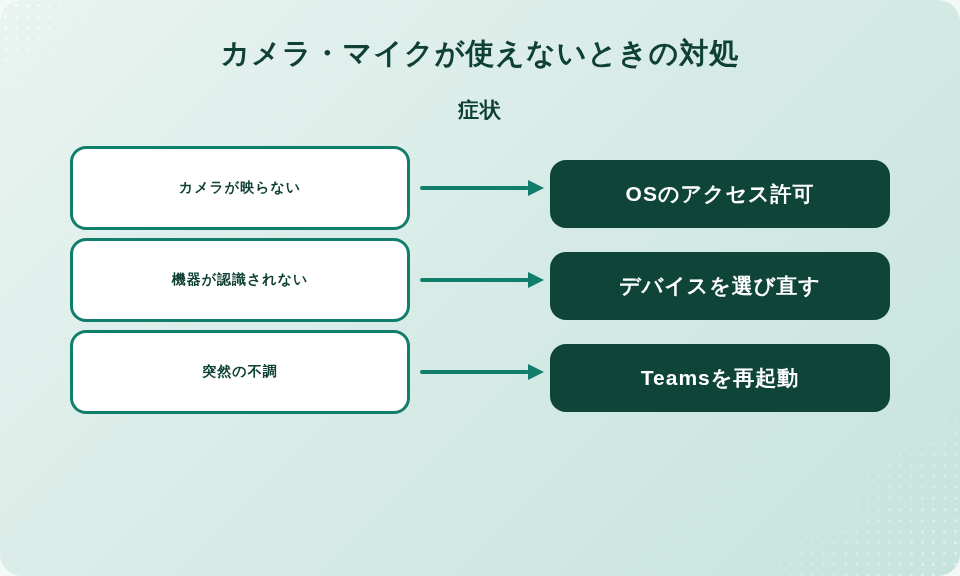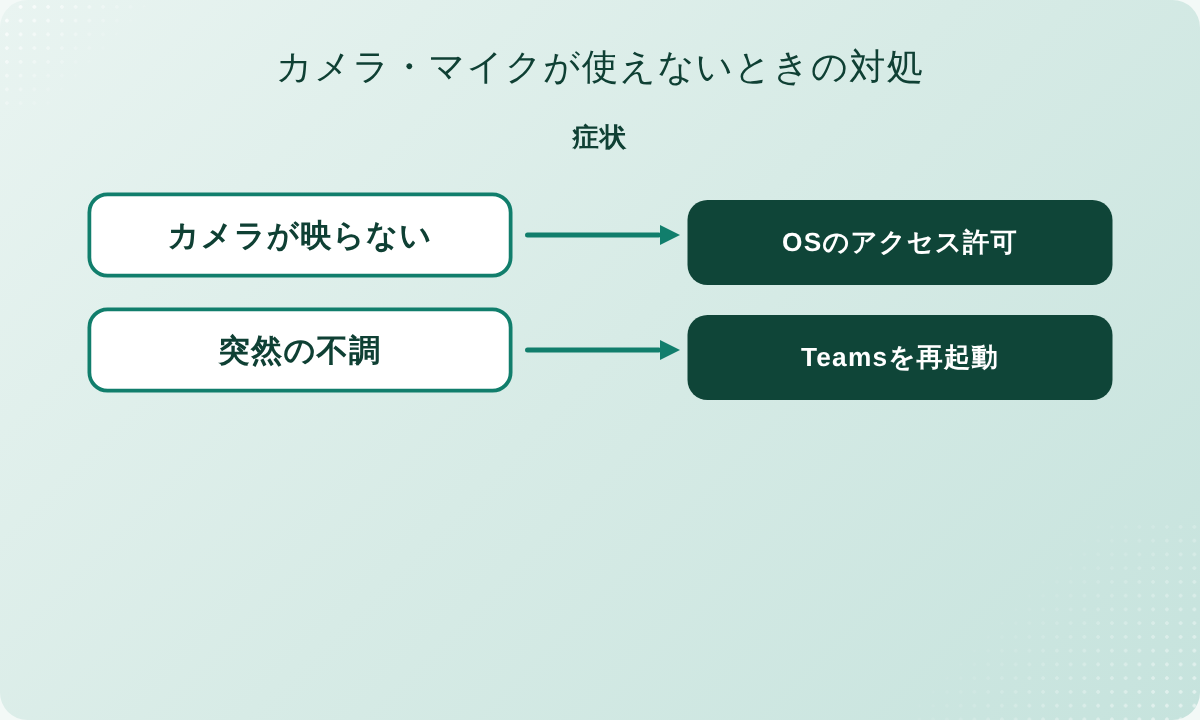--- a/index.html
+++ b/index.html
@@ -44,21 +44,21 @@
     background-image:radial-gradient(rgba(255,255,255,.55) 1.2px,transparent 1.7px);
     -webkit-mask-image:linear-gradient(315deg,#000 0%,transparent 65%);
     mask-image:linear-gradient(315deg,#000 0%,transparent 65%);
   }
   .title{
     position:absolute;
     top:34px;left:0;right:0;
     margin:0;
     text-align:center;
     font-size:29px;
-    font-weight:normal;
+    font-weight:bold;
     letter-spacing:1px;
     color:var(--text-green);
   }
   .col-headers{
     position:absolute;
     top:96px;left:70px;width:820px;
     display:flex;
     align-items:center;
     flex-direction:column;
   }
@@ -78,26 +78,26 @@
     flex-direction:column;
     gap:24px;
   }
   .row{
     display:flex;
     align-items:center;
     height:68px;
   }
   .symptom-box{
     box-sizing:border-box;
-    width:340px;height:68px;
+    width:340px;height:84px;
     background:var(--box-white);
     border:3px solid var(--teal-accent);
     border-radius:16px;
     display:flex;align-items:center;justify-content:center;
-    font-size:25px;font-weight:bold;
+    font-size:14px;font-weight:bold;
     color:var(--text-green);
     letter-spacing:1px;
   }
   .arrow{
     flex:1;
     display:flex;
     align-items:center;
     padding:0 6px 0 10px;
   }
   .arrow-line{
@@ -143,20 +143,28 @@
     <div class="row">
       <div class="symptom-box">カメラが映らない</div>
       <div class="arrow">
         <div class="arrow-line"></div>
         <div class="arrow-head"></div>
       </div>
       <div class="action-box">OSのアクセス許可</div>
     </div>
 
 
+    <div class="row">
+      <div class="symptom-box">機器が認識されない</div>
+      <div class="arrow">
+        <div class="arrow-line"></div>
+        <div class="arrow-head"></div>
+      </div>
+      <div class="action-box">デバイスを選び直す</div>
+    </div>
 
     <div class="row">
       <div class="symptom-box">突然の不調</div>
       <div class="arrow">
         <div class="arrow-line"></div>
         <div class="arrow-head"></div>
       </div>
       <div class="action-box">Teamsを再起動</div>
     </div>
 

